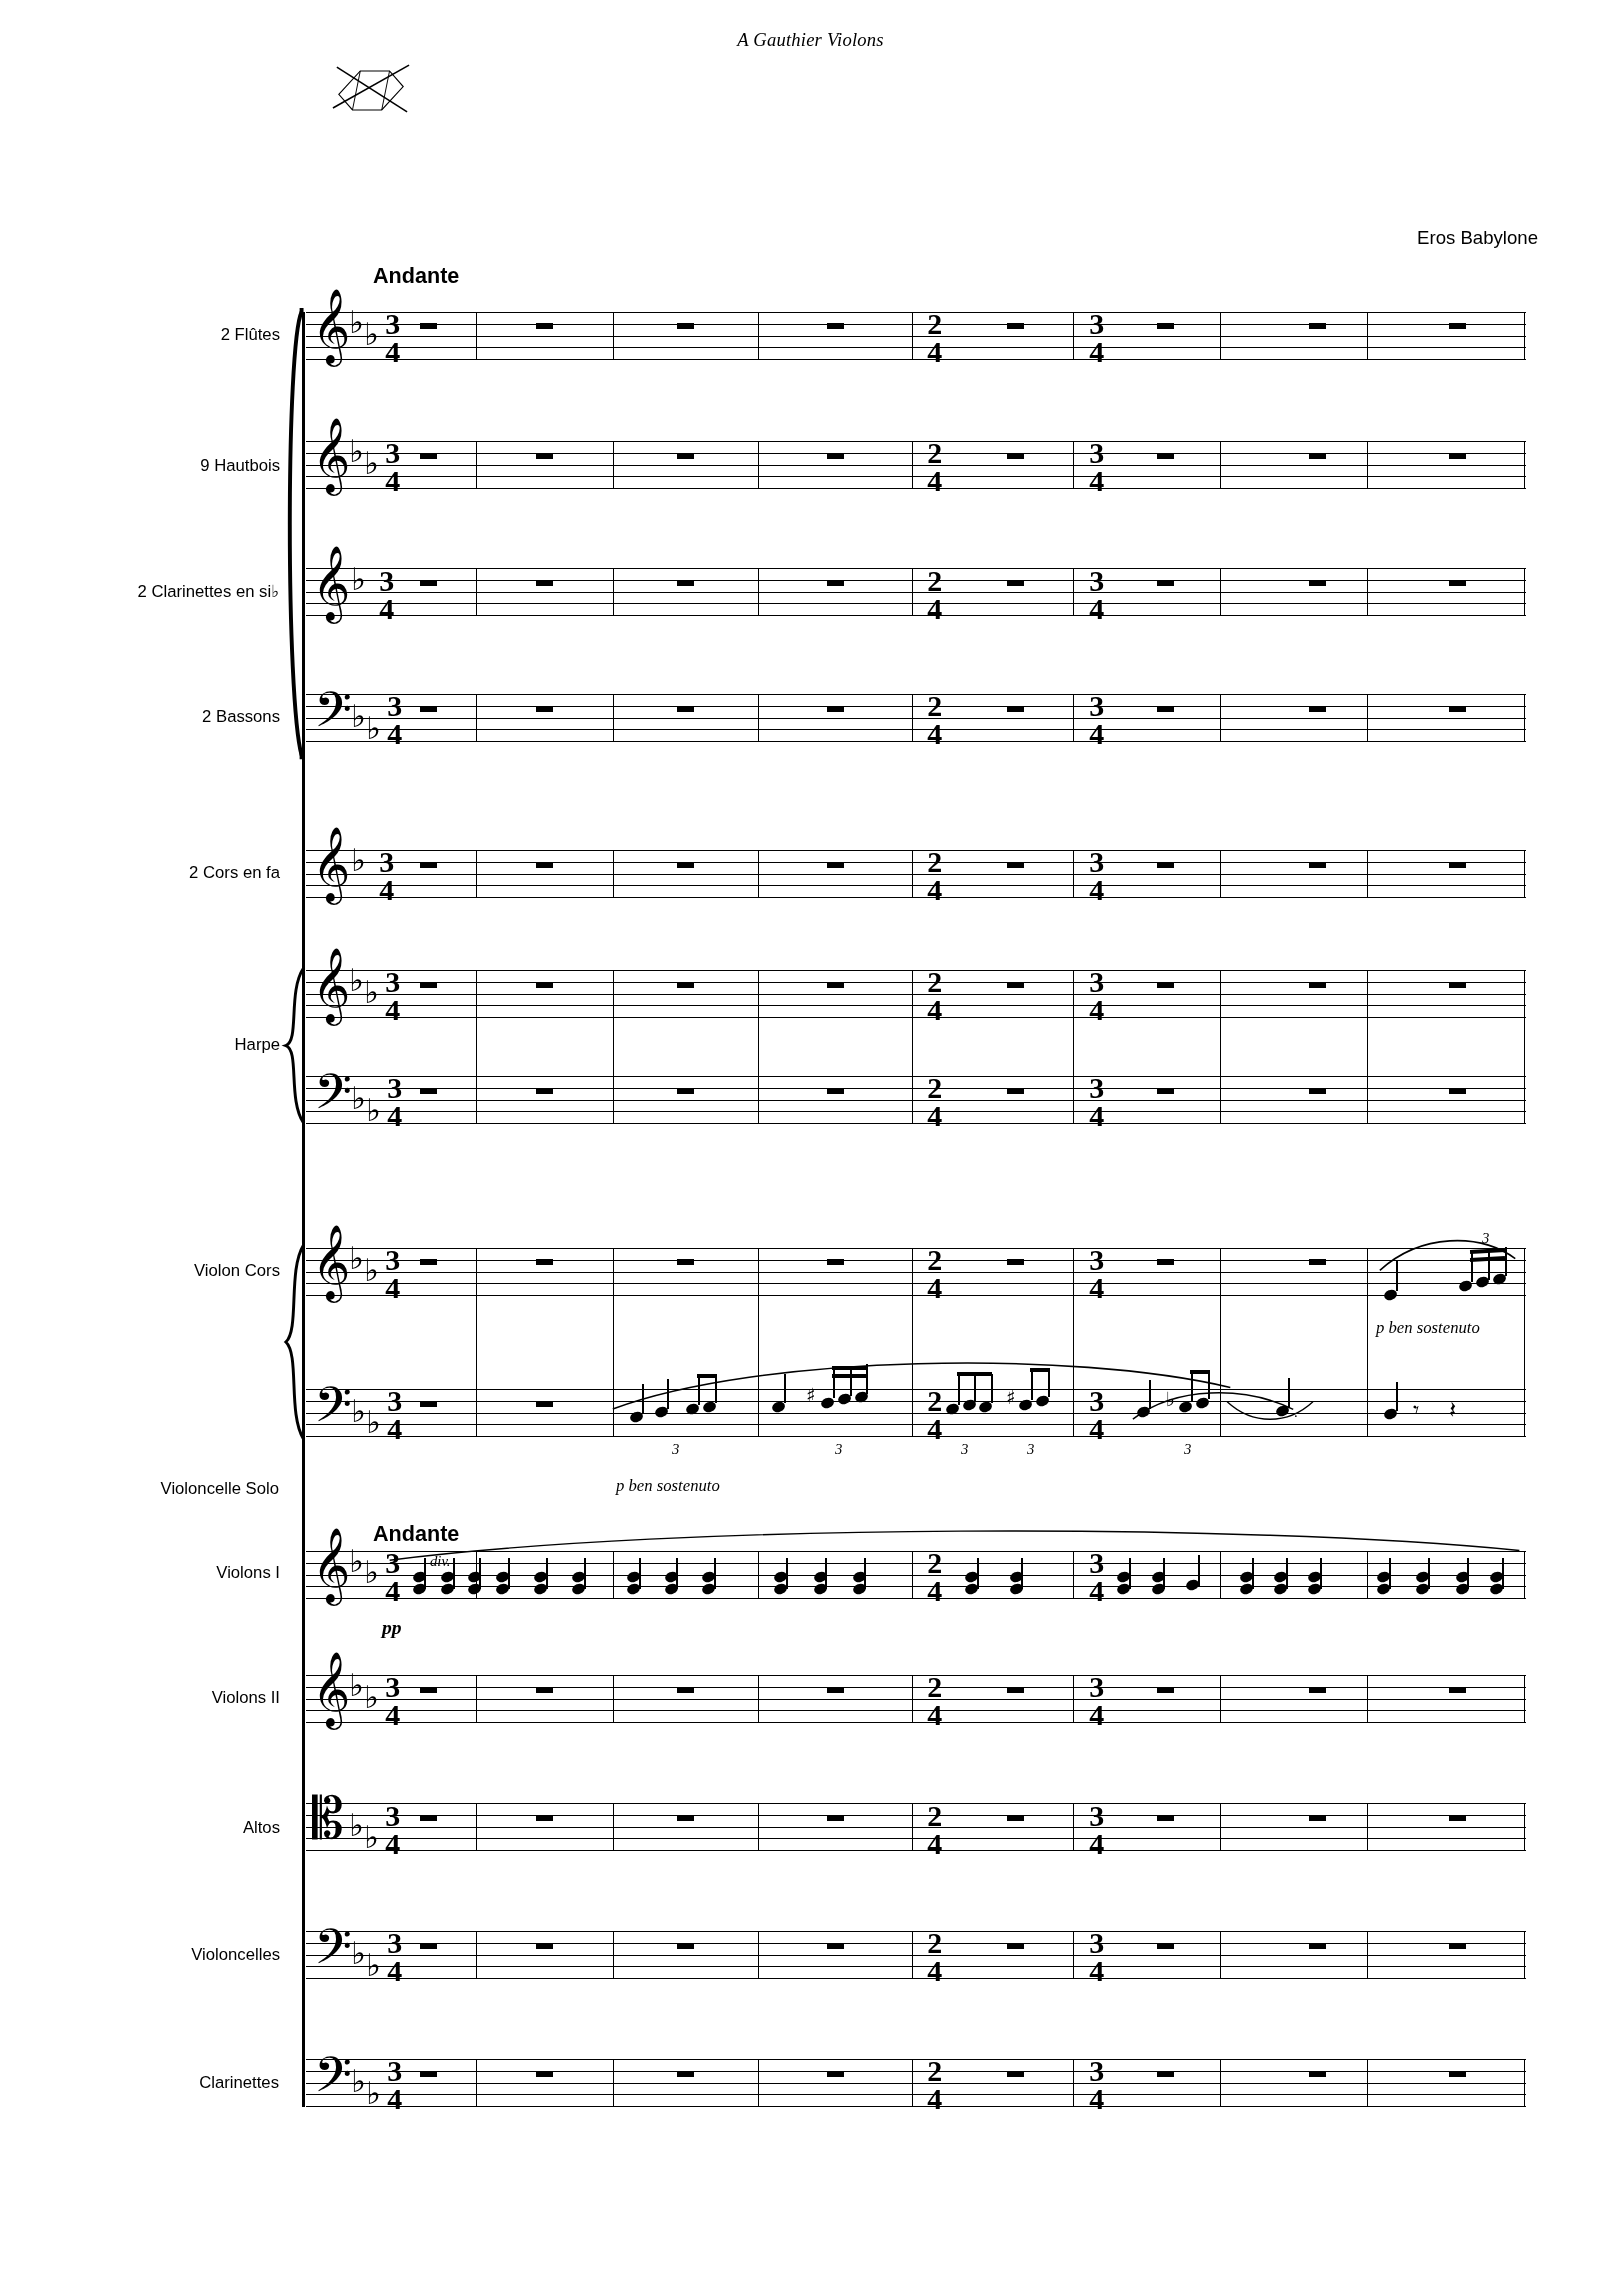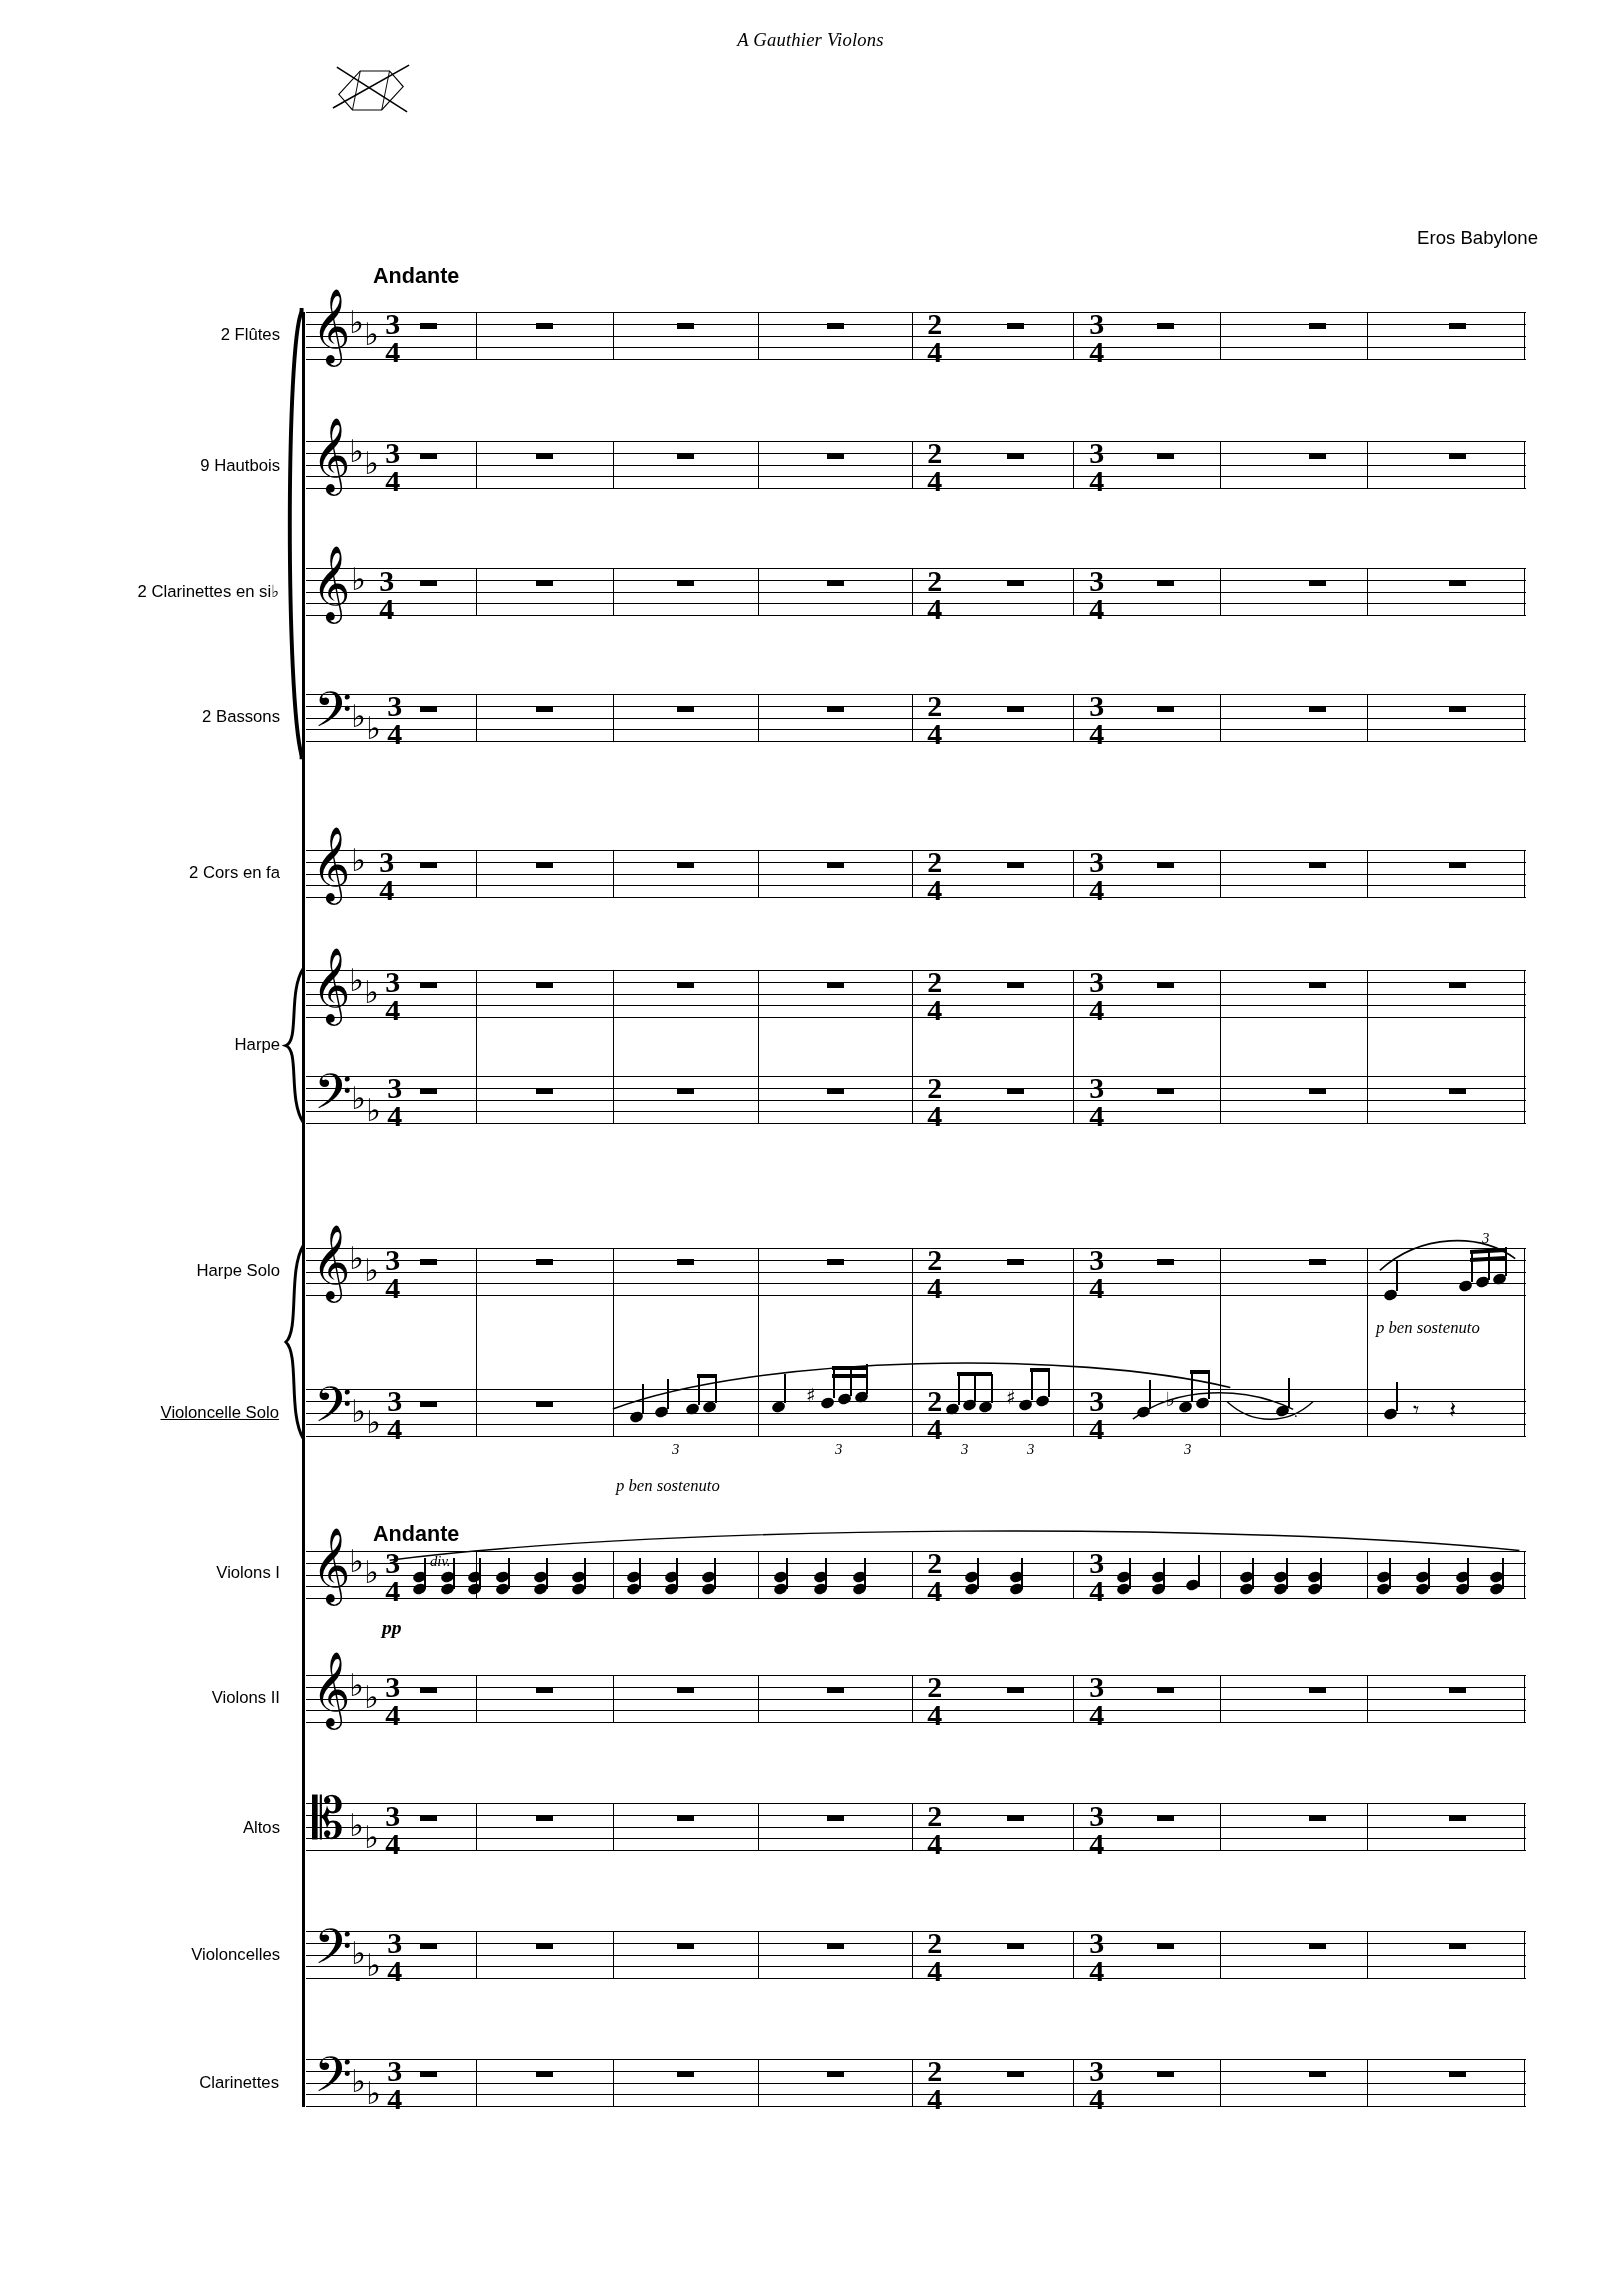--- a/index.html
+++ b/index.html
@@ -223,22 +223,22 @@
 
   <div class="tempo tempo-1">Andante</div>
   <div class="tempo tempo-2">Andante</div>
 
   <div class="inst-label" style="left:59px; top:326px; width:221px;">2 Flûtes</div>
   <div class="inst-label" style="left:59px; top:457px; width:221px;">9 Hautbois</div>
   <div class="inst-label" style="left:39px; top:583px; width:240px;">2 Clarinettes en si♭</div>
   <div class="inst-label" style="left:59px; top:708px; width:221px;">2 Bassons</div>
   <div class="inst-label" style="left:59px; top:864px; width:221px;">2 Cors en fa</div>
   <div class="inst-label" style="left:59px; top:1036px; width:221px;">Harpe</div>
-  <div class="inst-label" style="left:59px; top:1262px; width:221px;">Harpe Solo</div>
-  <div class="inst-label" style="left:39px; top:1404px; width:240px;text-decoration:underline;">Violoncelle Solo</div>
+  <div class="inst-label" style="left:59px; top:1262px; width:221px;">Violon Cors</div>
+  <div class="inst-label" style="left:39px; top:1480px; width:240px;">Violoncelle Solo</div>
   <div class="inst-label" style="left:59px; top:1564px; width:221px;">Violons I</div>
   <div class="inst-label" style="left:59px; top:1689px; width:221px;">Violons II</div>
   <div class="inst-label" style="left:59px; top:1819px; width:221px;">Altos</div>
   <div class="inst-label" style="left:59px; top:1946px; width:221px;">Violoncelles</div>
   <div class="inst-label" style="left:39px; top:2074px; width:240px;">Clarinettes</div>
 
   <div class="staff" style="left:306px; top:312px; width:1220px;">
     <div class="ln"></div>
       <div class="ln"></div>
       <div class="ln"></div>

